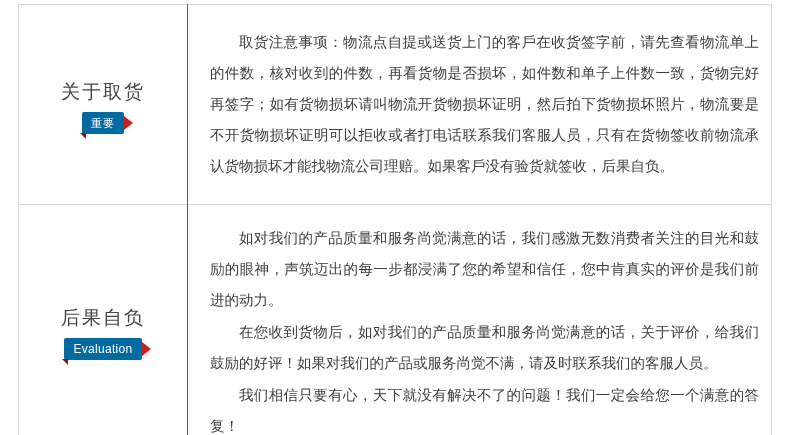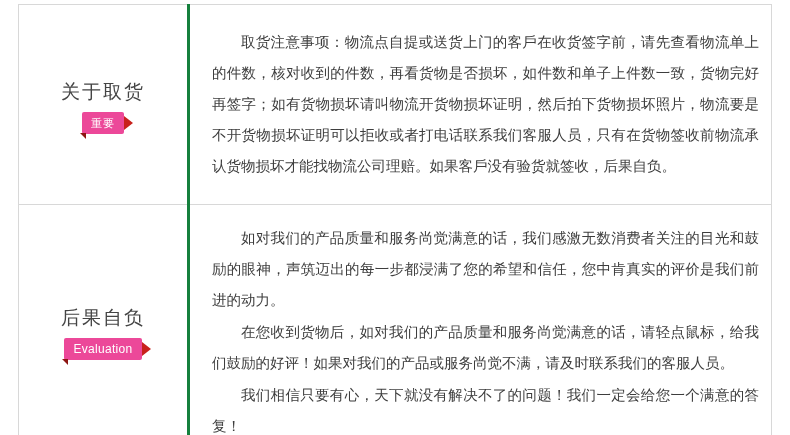--- a/index.html
+++ b/index.html
@@ -26,21 +26,21 @@
     top: 4px;
     width: 754px;
     border-collapse: collapse;
     border: 1px solid #d8d8d8;
   }
   .notice-table tr + tr {
     border-top: 1px solid #d8d8d8;
   }
   .label-cell {
     width: 168px;
-    border-right: 3px solid #15803d;
+    border-right: 1px solid #15803d;
     vertical-align: middle;
     text-align: center;
     padding: 0;
     position: relative;
     margin-left: 41px;
   }
   .label-inner {
     position: relative;
     display: inline-block;
     padding: 6px 0 0 0;
@@ -53,21 +53,21 @@
     white-space: nowrap;
   }
   .ribbon-wrap {
     position: relative;
     height: 26px;
     margin-top: 6px;
   }
   .ribbon {
     position: relative;
     display: inline-block;
-    background: #ec4899;
+    background: #0369a1;
     color: #ffffff;
     height: 22px;
     line-height: 22px;
     padding: 0 9px;
     border-radius: 2px;
     white-space: nowrap;
   }
   .ribbon.small-text {
     font-size: 12px;
     letter-spacing: 0.3px;
@@ -144,19 +144,19 @@
         <td class="label-cell">
           <div class="label-inner">
             <div class="label-title">后果自负</div>
             <div class="ribbon-wrap">
               <span class="ribbon small-text">Evaluation</span>
             </div>
           </div>
         </td>
         <td class="body-cell">
           <p class="para indent">如对我们的产品质量和服务尚觉满意的话，我们感激无数消费者关注的目光和鼓励的眼神，声筑迈出的每一步都浸满了您的希望和信任，您中肯真实的评价是我们前进的动力。</p>
-          <p class="para indent">在您收到货物后，如对我们的产品质量和服务尚觉满意的话，请轻点鼠标，给我们鼓励的好评！如果对我们的产品或服务尚觉不满，请及时联系我们的客服人员。</p>
+          <p class="para indent">在您收到货物后，如对我们的产品质量和服务尚觉满意的话，关于评价，给我们鼓励的好评！如果对我们的产品或服务尚觉不满，请及时联系我们的客服人员。</p>
           <p class="para indent">我们相信只要有心，天下就没有解决不了的问题！我们一定会给您一个满意的答复！</p>
         </td>
       </tr>
     </tbody>
   </table>
 </div>
 
 </body></html>

